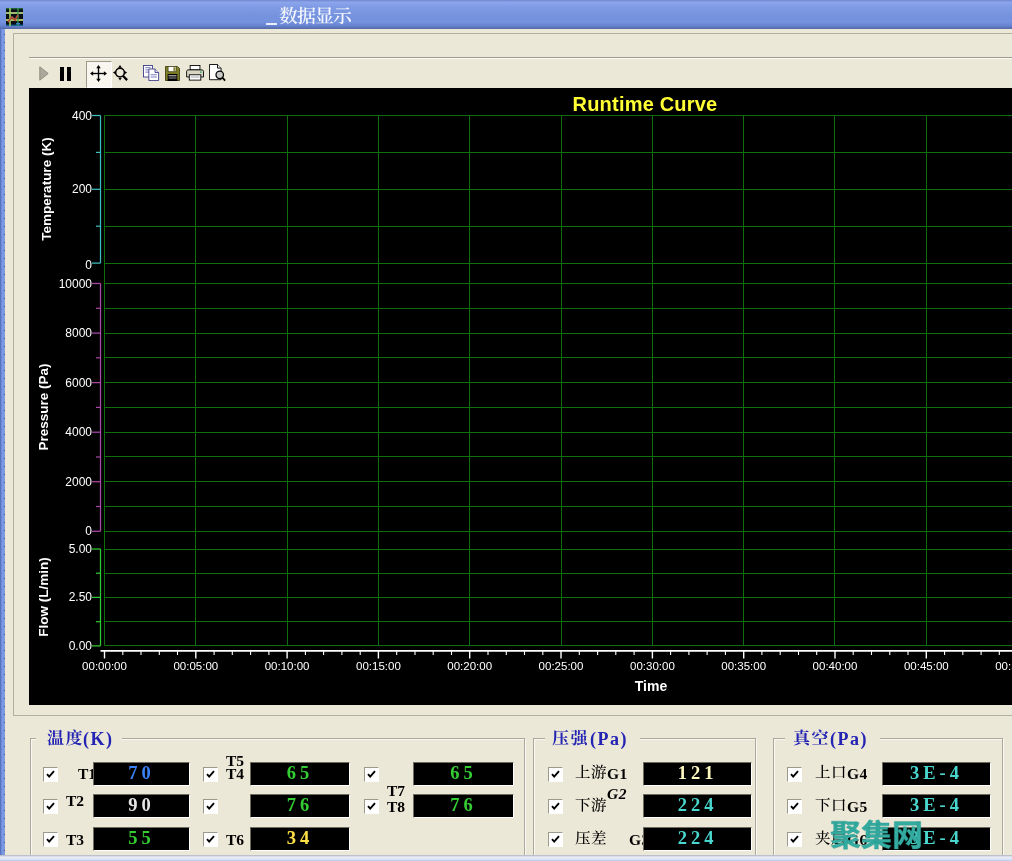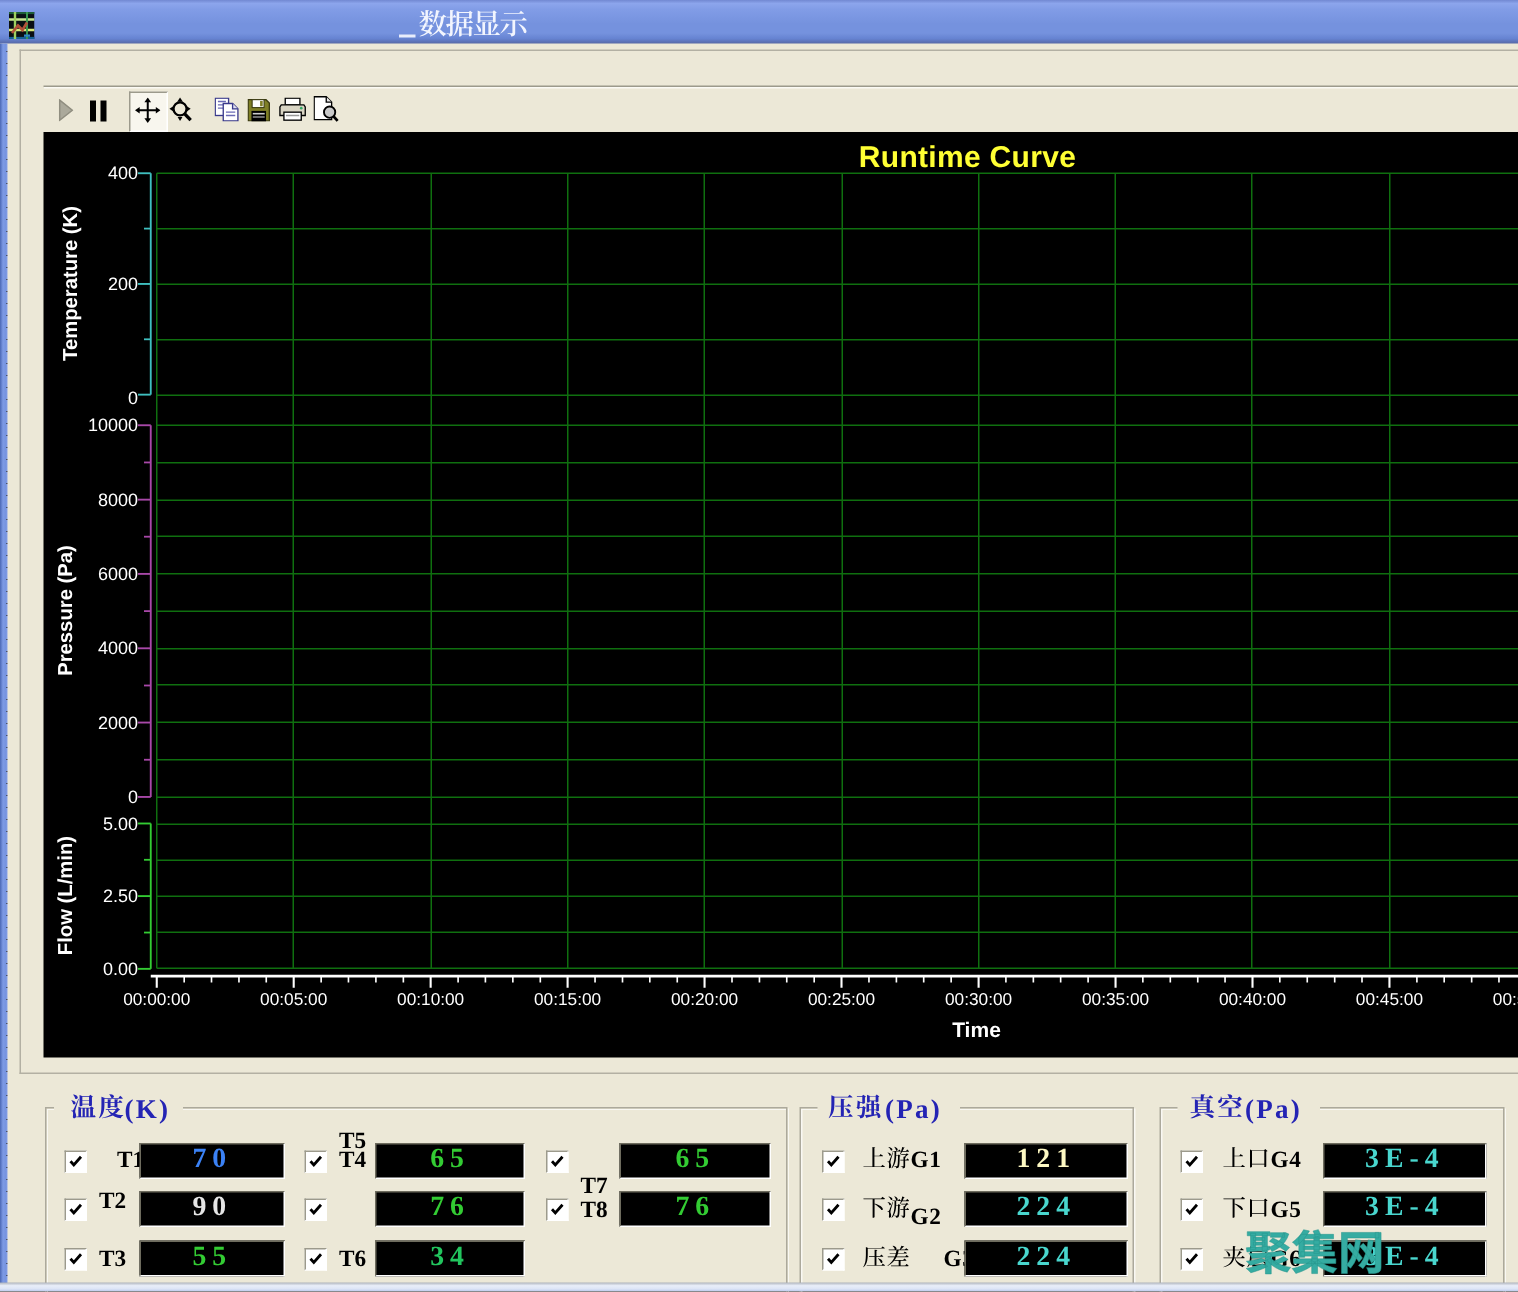--- a/index.html
+++ b/index.html
@@ -309,21 +309,21 @@
     </svg>
   </div>
 <div class="lbl" style="left:226px;top:752px;">T5</div>
 <div class="vbox" style="left:250px;top:794.2px;width:98px;color:#33CC33;">76</div>
 <div class="cb" style="left:203px;top:832.3px;">
     <svg width="11" height="11" viewBox="0 0 11 11">
       <path d="M2 5.2 L4.2 7.6 L9 2.2" stroke="#000" stroke-width="1.9" fill="none"></path>
     </svg>
   </div>
 <div class="lbl" style="left:226px;top:830.8px;">T6</div>
-<div class="vbox" style="left:250px;top:827.3px;width:98px;color:#22c55e;">34</div>
+<div class="vbox" style="left:250px;top:827.3px;width:98px;color:#fde047;">34</div>
 <div class="cb" style="left:364px;top:766.5px;">
     <svg width="11" height="11" viewBox="0 0 11 11">
       <path d="M2 5.2 L4.2 7.6 L9 2.2" stroke="#000" stroke-width="1.9" fill="none"></path>
     </svg>
   </div>
 <div class="lbl" style="left:387px;top:765px;margin-top:17px;">T7</div>
 <div class="vbox" style="left:413px;top:761.5px;width:99px;color:#33CC33;">65</div>
 <div class="cb" style="left:364px;top:799.2px;">
     <svg width="11" height="11" viewBox="0 0 11 11">
       <path d="M2 5.2 L4.2 7.6 L9 2.2" stroke="#000" stroke-width="1.9" fill="none"></path>
@@ -348,21 +348,21 @@
     <svg width="11" height="11" viewBox="0 0 11 11">
       <path d="M2 5.2 L4.2 7.6 L9 2.2" stroke="#000" stroke-width="1.9" fill="none"></path>
     </svg>
   </div>
 <svg style="position:absolute;left:575px;top:796.7px;" width="34" height="18" viewBox="0 0 34 18">
     <g fill="#000" transform="translate(0,13.6) scale(0.0155,-0.0155)">
       <path transform="translate(0,0)" d="M505 530Q598 508 665 480Q731 453 775 423Q818 394 842 365Q866 336 873 312Q880 288 874 272Q867 256 850 251Q834 246 810 256Q788 290 751 327Q715 363 671 398Q627 433 582 464Q536 495 497 518ZM519 -53Q519 -57 510 -63Q502 -70 486 -75Q471 -80 450 -80H435V749H519ZM857 824Q857 824 868 816Q879 807 896 794Q913 781 932 765Q950 749 966 736Q962 720 938 720H46L38 749H798Z"></path>
       <path transform="translate(1032,0)" d="M347 840Q399 822 428 799Q457 777 469 754Q482 732 481 713Q480 694 470 682Q459 671 443 670Q427 669 409 683Q405 708 393 735Q381 763 366 789Q351 815 336 834ZM418 524Q418 474 414 414Q411 355 401 290Q391 226 370 160Q350 95 315 33Q280 -29 227 -83L213 -72Q259 2 285 80Q312 159 324 237Q337 315 341 388Q345 461 345 524V650H418ZM787 804Q783 789 754 790Q739 748 712 696Q686 645 653 594Q620 542 582 500L571 511Q595 560 616 618Q637 677 652 735Q667 793 675 839ZM888 727Q888 727 903 715Q918 703 939 685Q959 667 976 651Q972 635 950 635H657V664H840ZM486 473 527 517 608 449Q603 444 593 440Q584 436 567 434Q566 317 563 234Q559 151 553 95Q547 39 537 7Q528 -26 513 -42Q495 -62 469 -71Q444 -80 416 -80Q416 -62 413 -49Q411 -35 403 -26Q394 -18 376 -12Q358 -6 337 -2V15Q359 13 387 11Q415 9 428 9Q449 9 459 19Q472 33 479 84Q486 135 490 231Q494 327 496 473ZM834 522 878 565 954 493Q949 488 939 487Q930 485 914 485Q897 472 872 455Q848 437 822 420Q796 402 774 390H757Q772 408 788 433Q805 458 821 482Q836 507 846 522ZM838 399Q834 379 802 374V16Q802 -12 796 -33Q789 -54 767 -67Q746 -80 700 -85Q699 -67 696 -54Q692 -40 683 -31Q674 -22 657 -15Q641 -9 613 -5V10Q613 10 625 9Q637 8 655 7Q673 5 688 5Q704 4 710 4Q721 4 725 8Q730 12 730 21V411ZM896 346Q896 346 910 334Q924 321 942 305Q961 288 974 272Q971 256 950 256H598L590 286H854ZM886 522V493H637L628 522ZM543 727Q543 727 557 715Q571 703 590 685Q609 668 624 652Q620 636 597 636H263L255 666H499ZM540 473V443H383V473ZM47 603Q100 595 131 578Q163 562 177 543Q191 524 192 506Q193 488 184 475Q175 463 159 461Q143 459 124 471Q117 504 91 539Q65 573 37 594ZM94 834Q151 824 185 807Q219 790 235 770Q252 749 253 731Q255 712 246 699Q237 685 221 683Q205 680 186 692Q178 716 162 740Q145 765 125 787Q104 810 85 825ZM86 211Q95 211 99 214Q104 216 111 232Q116 242 120 251Q124 260 133 280Q141 299 156 337Q172 374 198 440Q225 506 267 609L285 605Q275 573 263 532Q251 491 238 448Q225 405 214 366Q202 326 194 296Q185 267 182 254Q178 233 174 211Q170 189 170 170Q171 148 178 122Q186 97 193 66Q200 34 198 -8Q197 -42 180 -61Q164 -80 138 -80Q124 -80 114 -67Q105 -54 103 -29Q110 23 111 67Q112 110 107 139Q102 168 91 175Q81 183 70 185Q59 188 43 190V211Q43 211 51 211Q59 211 70 211Q81 211 86 211Z"></path>
     </g>
   </svg>
-<div class="lbl" style="left:607px;top:803px;letter-spacing:0.5px;">G2</div>
+<div class="lbl" style="left:607px;top:785px;letter-spacing:0.5px;font-style:italic;">G2</div>
 <div class="vbox" style="left:643px;top:794.2px;width:107px;color:#49D6CE;">224</div>
 <div class="cb" style="left:548px;top:832.3px;">
     <svg width="11" height="11" viewBox="0 0 11 11">
       <path d="M2 5.2 L4.2 7.6 L9 2.2" stroke="#000" stroke-width="1.9" fill="none"></path>
     </svg>
   </div>
 <svg style="position:absolute;left:575px;top:829.8px;" width="34" height="18" viewBox="0 0 34 18">
     <g fill="#000" transform="translate(0,13.6) scale(0.0155,-0.0155)">
       <path transform="translate(0,0)" d="M670 310Q735 291 775 266Q815 240 835 213Q854 187 857 163Q861 140 852 124Q843 108 826 105Q808 102 788 115Q779 146 759 181Q738 215 712 247Q685 280 660 302ZM636 658Q635 648 627 640Q619 633 600 630V-10H520V670ZM872 80Q872 80 882 72Q891 64 906 51Q921 39 937 25Q953 10 967 -3Q965 -11 958 -15Q952 -19 941 -19H185L176 11H820ZM808 468Q808 468 817 461Q826 453 841 441Q855 430 870 416Q886 403 898 390Q894 374 872 374H284L276 403H758ZM146 762V795L241 752H227V501Q227 434 223 358Q218 282 201 204Q184 127 147 54Q111 -18 47 -80L33 -70Q84 14 108 110Q132 205 139 305Q146 404 146 500V752ZM861 818Q861 818 871 811Q881 803 896 791Q910 779 927 765Q943 752 957 739Q955 731 948 727Q941 723 930 723H198V752H809Z"></path>
       <path transform="translate(1032,0)" d="M524 648Q501 503 445 378Q388 253 293 153Q198 52 56 -22L45 -9Q159 69 239 174Q319 278 366 403Q413 528 432 664H524ZM764 811Q757 792 725 794Q700 765 660 730Q621 695 582 668H563Q578 693 592 724Q607 755 619 788Q632 820 641 847ZM274 844Q331 833 365 815Q398 796 413 774Q429 752 429 732Q429 712 419 699Q408 685 390 682Q373 680 352 693Q348 718 334 745Q320 771 301 796Q283 820 265 837ZM606 228V-27H524V228ZM861 62Q861 62 870 55Q880 47 895 34Q909 22 926 8Q942 -6 956 -19Q952 -35 929 -35H200L191 -6H807ZM768 296Q768 296 778 288Q787 281 802 270Q816 258 832 244Q849 231 862 219Q858 203 835 203H341L333 232H717ZM786 598Q786 598 795 592Q805 585 819 574Q833 563 849 550Q865 537 878 525Q874 509 851 509H142L134 538H737ZM846 742Q846 742 855 735Q865 728 880 716Q895 705 911 692Q928 678 941 666Q938 650 914 650H100L91 679H794ZM861 450Q861 450 871 443Q881 435 896 423Q910 411 927 398Q943 384 957 371Q956 363 948 359Q941 355 930 355H59L50 385H808Z"></path>

